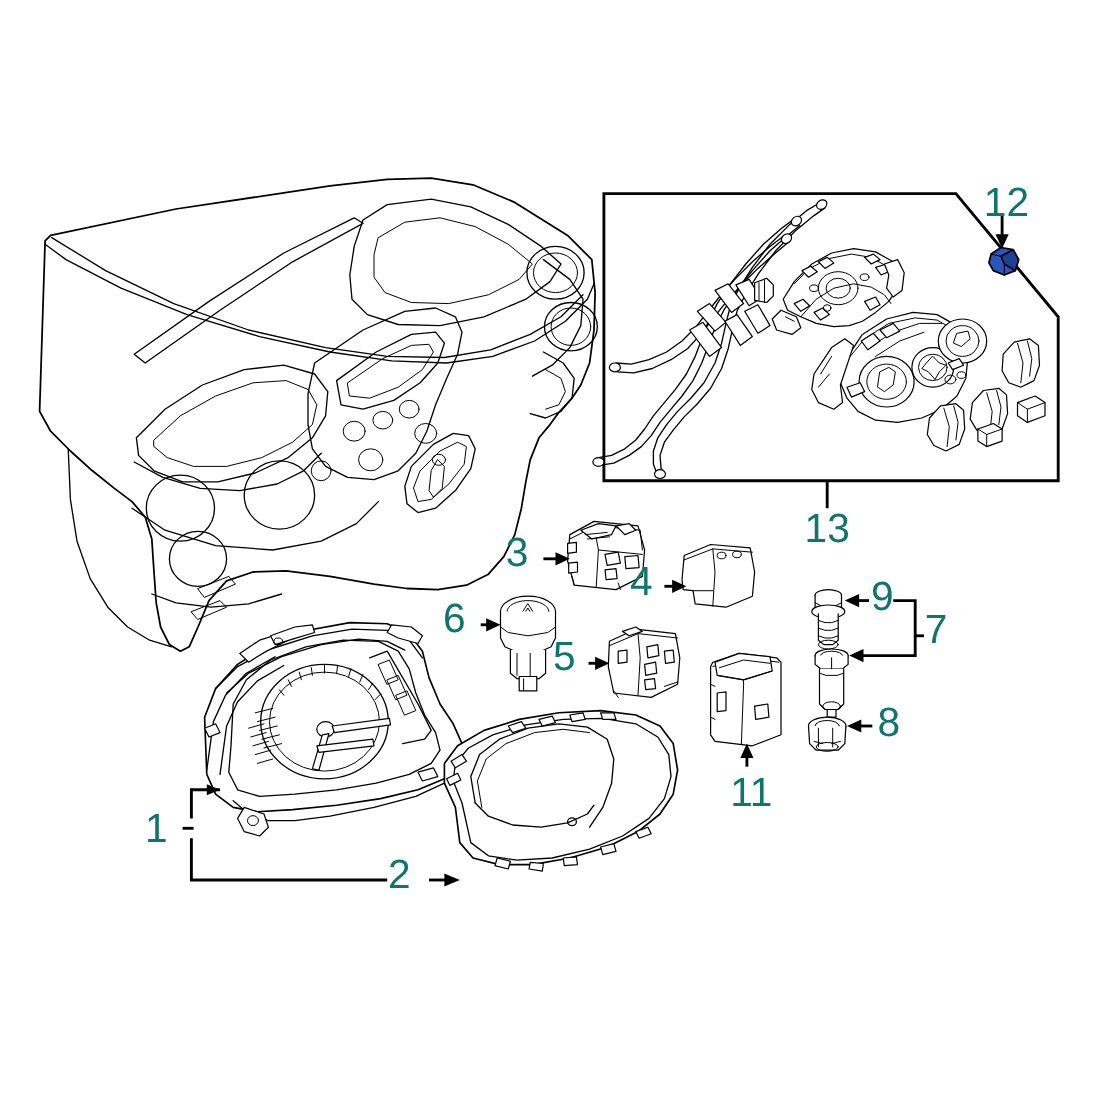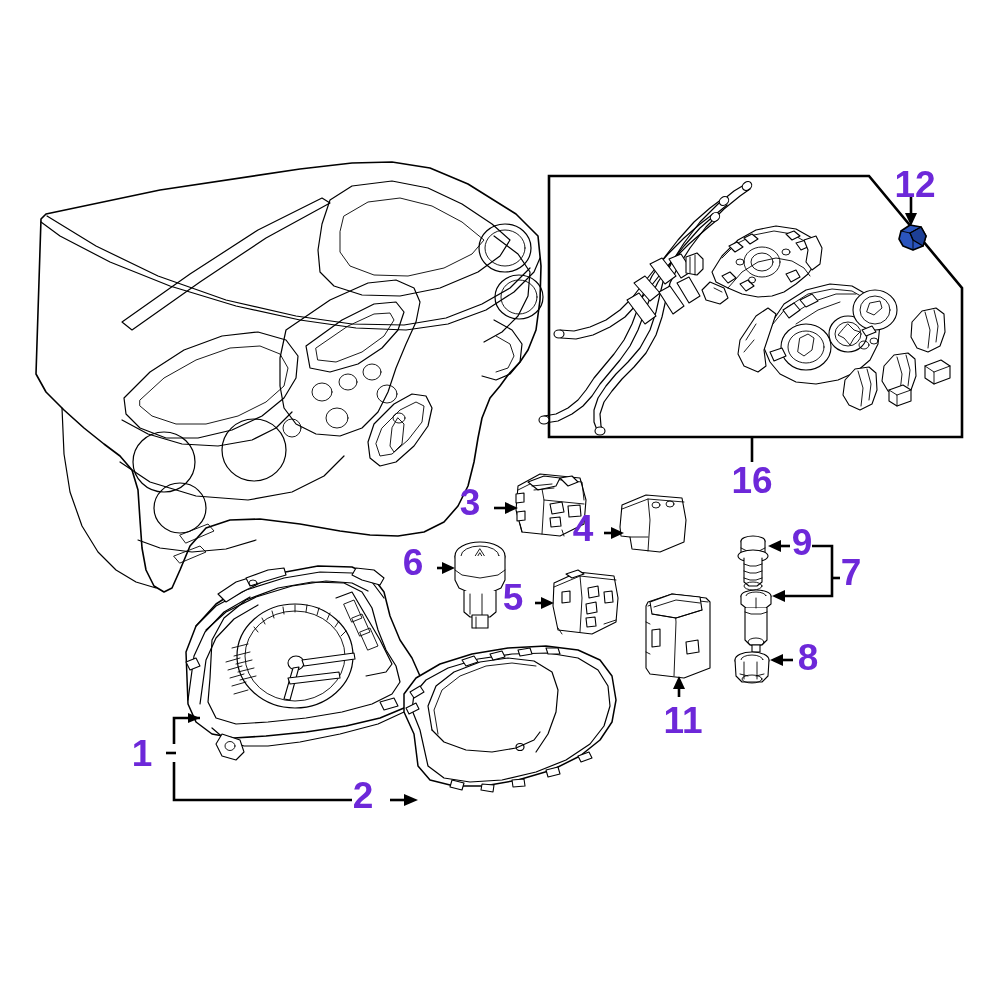--- a/index.html
+++ b/index.html
@@ -82,22 +82,22 @@
     fill: none;
     stroke: #000000;
     stroke-width: 2.6;
     stroke-linecap: butt;
     stroke-linejoin: miter;
   }
   .callout {
     position: absolute;
     font-family: "Liberation Sans", sans-serif;
     font-size: 37px;
-    font-weight: 700;
-    color: #6d28d9;
+    font-weight: 400;
+    color: #0f766e;
     line-height: 1;
     white-space: nowrap;
     user-select: none;
   }
 </style>
 </head>
 <body>
 
 <div id="stage">
 
@@ -569,16 +569,16 @@
   <div class="callout" style="left:142px; top:753px; transform:translate(-50%,-50%);">1</div>
   <div class="callout" style="left:363px; top:795px; transform:translate(-50%,-50%);">2</div>
   <div class="callout" style="left:470px; top:502px; transform:translate(-50%,-50%);">3</div>
   <div class="callout" style="left:583px; top:528px; transform:translate(-50%,-50%);">4</div>
   <div class="callout" style="left:513px; top:597px; transform:translate(-50%,-50%);">5</div>
   <div class="callout" style="left:413px; top:562px; transform:translate(-50%,-50%);">6</div>
   <div class="callout" style="left:851px; top:572px; transform:translate(-50%,-50%);">7</div>
   <div class="callout" style="left:808px; top:657px; transform:translate(-50%,-50%);">8</div>
   <div class="callout" style="left:802px; top:542px; transform:translate(-50%,-50%);">9</div>
   <div class="callout" style="left:683px; top:720px; transform:translate(-50%,-50%);">11</div>
-  <div class="callout" style="left:752px; top:480px; transform:translate(-50%,-50%);">16</div>
+  <div class="callout" style="left:752px; top:480px; transform:translate(-50%,-50%);">13</div>
   <div class="callout" style="left:915px; top:184px; transform:translate(-50%,-50%);">12</div>
 
 </div>
 
 </body></html>

